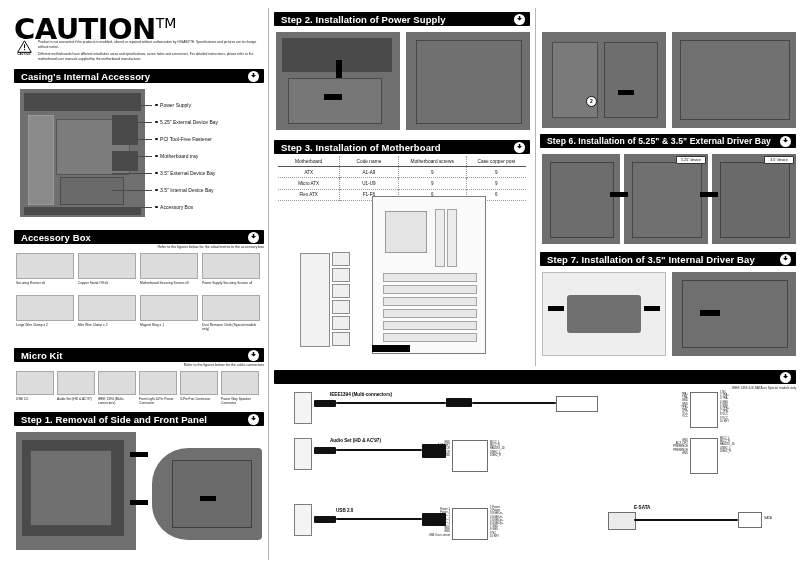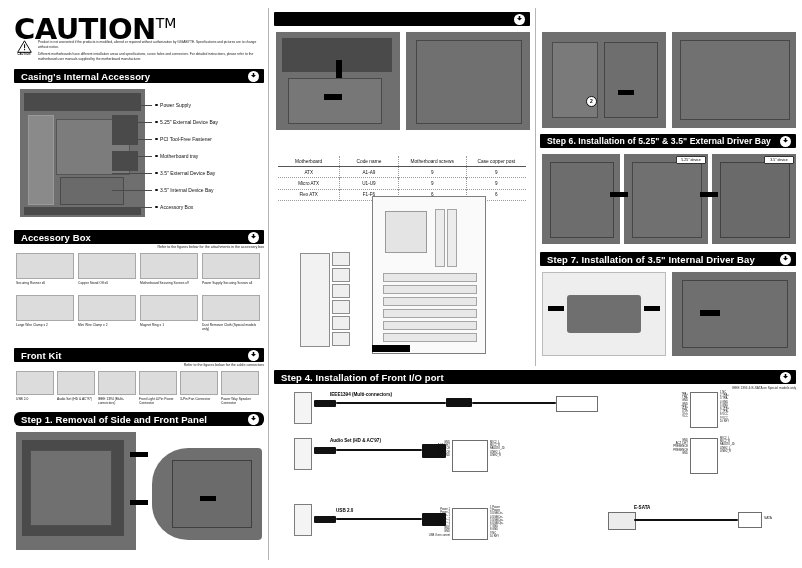--- a/index.html
+++ b/index.html
@@ -195,21 +195,21 @@
       </div>
     <div class="grid-item" style="left:202px;top:295px;width:58px;height:26px;">
         <div class="thumb"></div>
       </div>
     <div class="cap" style="left:16px;top:323px;width:58px;">Large Wire Clamp x 2</div>
     <div class="cap" style="left:78px;top:323px;width:58px;">Mini Wire Clamp x 2</div>
     <div class="cap" style="left:140px;top:323px;width:58px;">Magnet Ring x 1</div>
     <div class="cap" style="left:202px;top:323px;width:60px;">Dust Remover Cloth (Special models only)</div>
 
     <div class="bar" style="left:14px;top:348px;width:250px;">
-      <span class="bar-label">Front Kit</span>
+      <span class="bar-label">Micro Kit</span>
       <span class="bar-arrow">
           <i class="arw"></i>
         </span>
     </div>
     <div class="bar-sub" style="left:14px;top:363px;width:250px;">Refer to the figures below for the cable connectors</div>
 
     <div class="grid-item" style="left:16px;top:371px;width:38px;height:24px;">
         <div class="thumb"></div>
       </div>
     <div class="grid-item" style="left:57px;top:371px;width:38px;height:24px;">
@@ -227,57 +227,64 @@
     <div class="grid-item" style="left:221px;top:371px;width:38px;height:24px;">
         <div class="thumb"></div>
       </div>
     <div class="cap" style="left:16px;top:397px;width:40px;">USB 2.0</div>
     <div class="cap" style="left:57px;top:397px;width:40px;">Audio Set (HD &amp; AC'97)</div>
     <div class="cap" style="left:98px;top:397px;width:40px;">IEEE 1394 (Multi-connectors)</div>
     <div class="cap" style="left:139px;top:397px;width:40px;">Front Light 4-Pin Power Connector</div>
     <div class="cap" style="left:180px;top:397px;width:40px;">3-Pin Fan Connector</div>
     <div class="cap" style="left:221px;top:397px;width:40px;">Power Way Speaker Connector</div>
 
-    <div class="bar" style="left:14px;top:412px;width:250px;border-radius:6px;">
+    <div class="bar" style="left:14px;top:412px;width:250px;">
       <span class="bar-label">Step 1. Removal of Side and Front Panel</span>
       <span class="bar-arrow">
           <i class="arw"></i>
         </span>
     </div>
 
     <div class="ph dark" style="left:16px;top:432px;width:120px;height:118px;">
       <div class="ph darker" style="left:6px;top:8px;width:102px;height:96px;"></div>
       <div class="bx" style="left:14px;top:18px;width:80px;height:74px;background:#707070;border-color:#4e4e4e;"></div>
     </div>
     <div class="blkarrow" style="left:130px;top:452px;width:18px;height:5px;"></div>
     <div class="blkarrow" style="left:130px;top:500px;width:18px;height:5px;"></div>
 
     <div class="ph dark" style="left:152px;top:448px;width:110px;height:92px;border-radius:36px 4px 4px 36px;">
       <div class="bx" style="left:20px;top:12px;width:78px;height:66px;background:#6b6b6b;border-color:#3f3f3f;"></div>
     </div>
     <div class="blkarrow" style="left:200px;top:496px;width:16px;height:5px;"></div>
   </div>
 
   <div class="bar" style="left:274px;top:12px;width:256px;">
+    <span class="bar-label">Step 2. Installation of Power Supply</span>
     <span class="bar-arrow">
         <i class="arw"></i>
       </span>
   </div>
 
   <div class="ph dark" style="left:276px;top:32px;width:124px;height:98px;">
     <div class="ph darker" style="left:6px;top:6px;width:110px;height:34px;"></div>
     <div class="bx" style="left:12px;top:46px;width:92px;height:44px;background:#777;border-color:#4a4a4a;"></div>
   </div>
   <div class="blkarrow" style="left:336px;top:60px;width:6px;height:18px;"></div>
   <div class="blkarrow" style="left:324px;top:94px;width:18px;height:6px;"></div>
 
   <div class="ph dark" style="left:406px;top:32px;width:124px;height:98px;">
     <div class="bx" style="left:10px;top:8px;width:104px;height:82px;background:#707070;border-color:#474747;"></div>
   </div>
 
+  <div class="bar" style="left:274px;top:140px;width:256px;">
+    <span class="bar-label">Step 3. Installation of Motherboard</span>
+    <span class="bar-arrow">
+        <i class="arw"></i>
+      </span>
+  </div>
 
   <table class="tbl" style="left:278px;top:156px;width:248px;">
     <thead>
       <tr>
         <th style="width:62px;">Motherboard</th>
         <th class="vsep" style="width:58px;">Code name</th>
         <th class="vsep" style="width:68px;">Motherboard screws</th>
         <th class="vsep" style="width:60px;">Case copper post</th>
       </tr>
     </thead>
@@ -318,21 +325,20 @@
     <div class="bx" style="left:10px;top:76px;width:92px;height:7px;background:#e8e8e8;border-color:#a5a5a5;"></div>
     <div class="bx" style="left:10px;top:88px;width:92px;height:7px;background:#e8e8e8;border-color:#a5a5a5;"></div>
     <div class="bx" style="left:10px;top:100px;width:92px;height:7px;background:#e8e8e8;border-color:#a5a5a5;"></div>
     <div class="bx" style="left:10px;top:112px;width:92px;height:7px;background:#e8e8e8;border-color:#a5a5a5;"></div>
     <div class="bx" style="left:10px;top:124px;width:92px;height:7px;background:#e8e8e8;border-color:#a5a5a5;"></div>
     <div class="bx" style="left:10px;top:136px;width:92px;height:7px;background:#e8e8e8;border-color:#a5a5a5;"></div>
   </div>
   <div class="blkarrow" style="left:372px;top:345px;width:38px;height:7px;"></div>
 
   <div class="bar" style="left:274px;top:370px;width:522px;">
-    <span class="bar-label">Step 4. Installation of Front I/O port</span>
     <span class="bar-arrow">
         <i class="arw"></i>
       </span>
   </div>
   <div class="note-sm" style="left:620px;top:386px;width:176px;text-align:right;">IEEE 1394 &amp; E-SATA on Special models only</div>
 
   <div class="bx" style="left:294px;top:392px;width:16px;height:30px;background:#f4f4f4;border-color:#7c7c7c;"></div>
   <div class="conn-label" style="left:330px;top:392px;">IEEE1394 (Multi-connectors)</div>
   <div class="plug" style="left:314px;top:400px;width:22px;height:7px;"></div>
   <div class="wire" style="left:336px;top:402px;width:110px;"></div>

